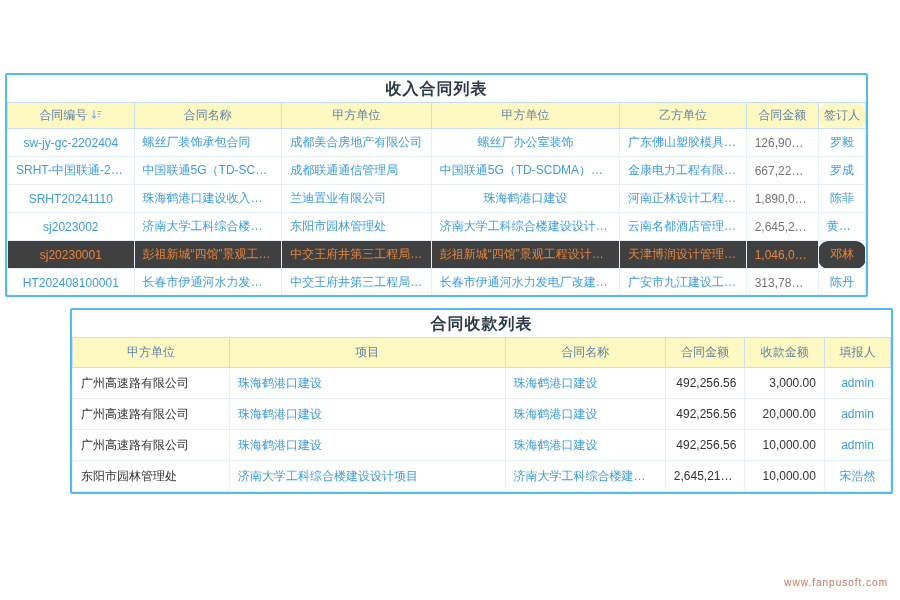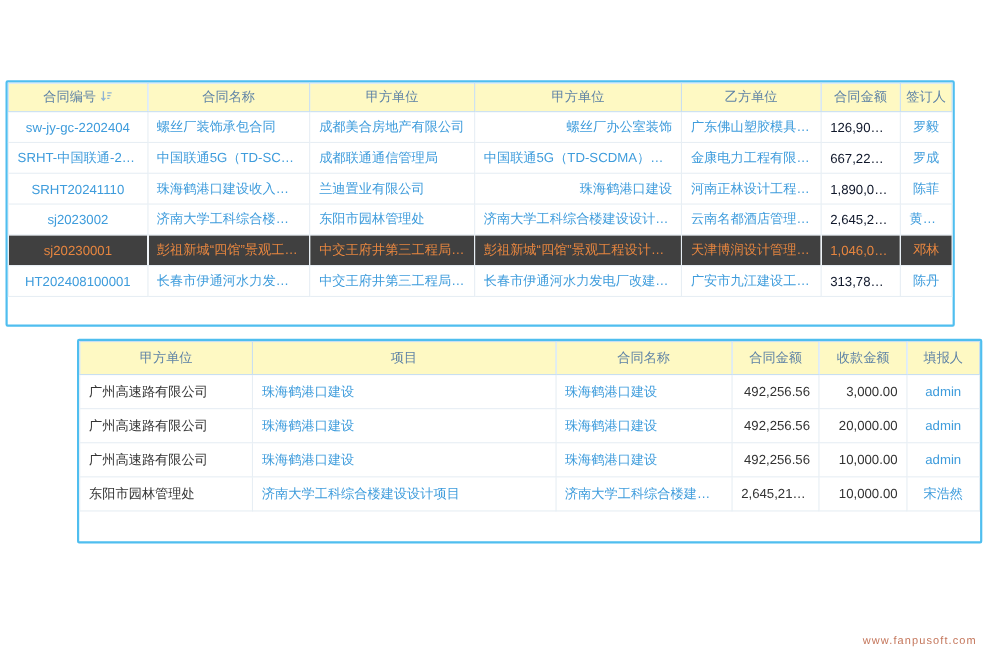--- a/index.html
+++ b/index.html
@@ -26,26 +26,26 @@
   td{
     border:1px solid #E7EEF4;color:#3E9CDC;padding:0 8px;
     white-space:nowrap;overflow:hidden;text-overflow:ellipsis;background:#fff;
   }
   
   #t1 th{height:25px;}
   #t1 td{height:27px;}
   #t1 th:nth-child(1),#t1 td:nth-child(1){width:112px;text-align:center;}
   #t1 th:nth-child(2),#t1 td:nth-child(2){width:132px;text-align:left;}
   #t1 th:nth-child(3),#t1 td:nth-child(3){width:134px;text-align:left;}
-  #t1 th:nth-child(4),#t1 td:nth-child(4){width:171px;text-align:right;}
+  #t1 th:nth-child(4),#t1 td:nth-child(4){width:171px;text-align:center;}
   #t1 th:nth-child(5),#t1 td:nth-child(5){width:112px;text-align:left;}
   #t1 th:nth-child(6),#t1 td:nth-child(6){width:60px;text-align:right;}
-  #t1 th:nth-child(7),#t1 td:nth-child(7){width:36px;text-align:center;}
+  #t1 th:nth-child(7),#t1 td:nth-child(7){width:36px;text-align:center;border-radius:11px;}
   #t1 th{text-align:center !important;}
-  #t1 td:nth-child(6){color:#0f172a;}
+  #t1 td:nth-child(6){color:#737373;}
   
   #t2 th{height:29px;}
   #t2 td{height:30px;}
   #t2 th:nth-child(1),#t2 td:nth-child(1){width:141px;text-align:left;}
   #t2 th:nth-child(2),#t2 td:nth-child(2){width:254px;text-align:left;}
   #t2 th:nth-child(3),#t2 td:nth-child(3){width:144px;text-align:left;}
   #t2 th:nth-child(4),#t2 td:nth-child(4){width:67px;text-align:right;}
   #t2 th:nth-child(5),#t2 td:nth-child(5){width:67px;text-align:right;}
   #t2 th:nth-child(6),#t2 td:nth-child(6){width:54px;text-align:center;}
   #t2 th{text-align:center !important;}
@@ -57,20 +57,21 @@
   .logo{position:absolute;right:12px;bottom:12px;text-align:center;}
   .logo-row{display:flex;align-items:center;justify-content:flex-end;}
   .logo-icon{display:inline-block;width:32px;height:32px;margin-right:2px;}
   .brand{font-size:22px;font-weight:bold;color:#8E9398;letter-spacing:2px;}
   .site{font-size:10px;color:#C4765B;letter-spacing:1px;margin-top:-2px;}
 </style>
 </head>
 <body>
 
 <section class="panel" id="income-panel">
+  <div class="panel-title">收入合同列表</div>
   <table id="t1">
     <thead>
         <tr id="t1-head">
           <th><span>合同编号</span><span class="sort-icon"><svg width="11" height="11" viewBox="0 0 11 11">
                 <path d="M3 1 v8 M1.2 7 L3 9.2 L4.8 7" stroke="#8FB4D4" fill="none" stroke-width="1.2"></path>
                 <path d="M6.5 2.5 h4 M6.5 5 h3 M6.5 7.5 h2" stroke="#8FB4D4" fill="none" stroke-width="1.2"></path>
               </svg></span></th>
           <th><span>合同名称</span></th>
           <th><span>甲方单位</span></th>
           <th><span>甲方单位</span></th>
@@ -132,20 +133,21 @@
           <td>长春市伊通河水力发电厂改建工程</td>
           <td>广安市九江建设工程公司</td>
           <td>313,780.00</td>
           <td>陈丹</td>
         </tr>
       </tbody>
   </table>
 </section>
 
 <section class="panel" id="payment-panel">
+  <div class="panel-title">合同收款列表</div>
   <table id="t2">
     <thead>
         <tr id="t2-head">
           <th><span>甲方单位</span></th>
           <th><span>项目</span></th>
           <th><span>合同名称</span></th>
           <th><span>合同金额</span></th>
           <th><span>收款金额</span></th>
           <th><span>填报人</span></th>
         </tr>

